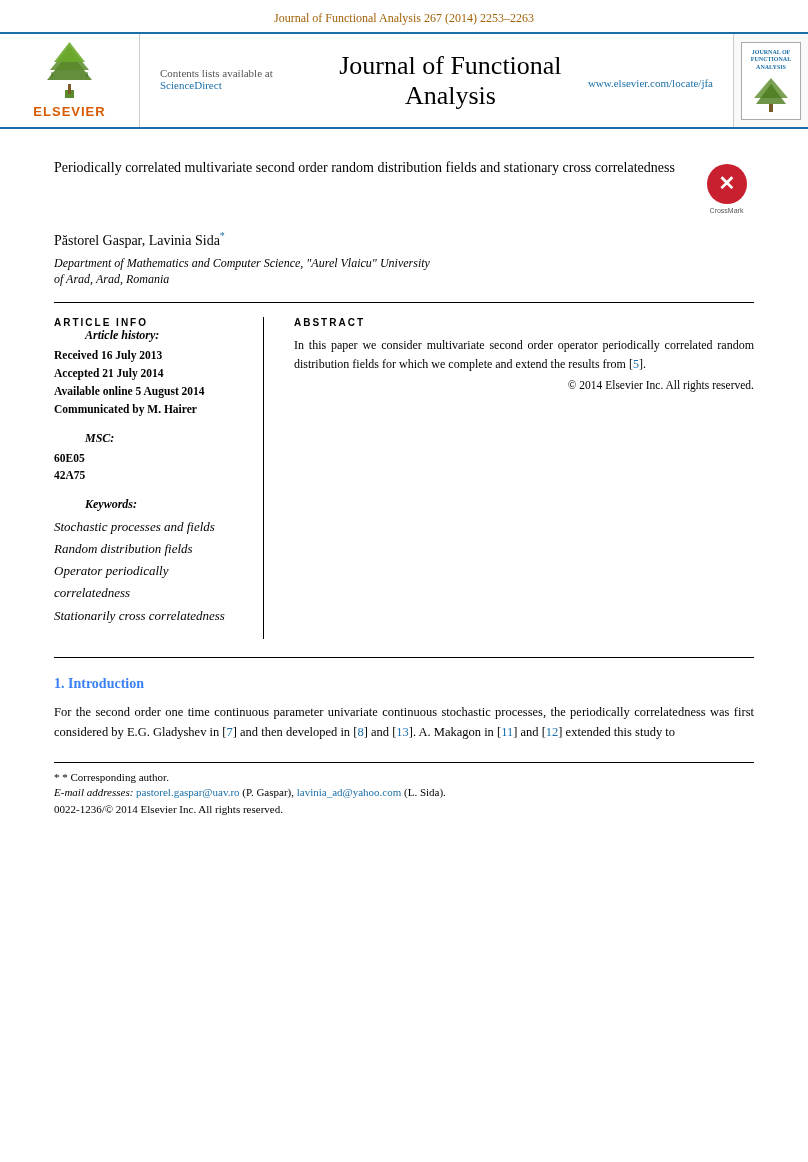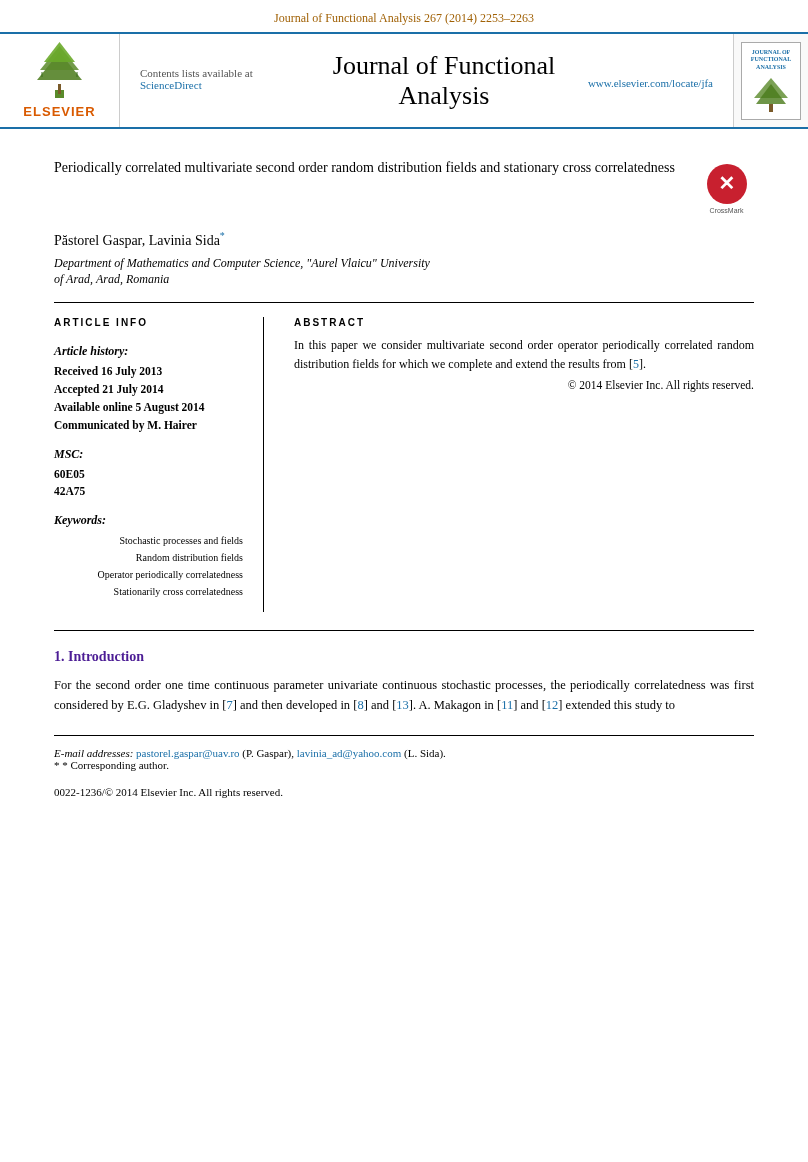--- a/index.html
+++ b/index.html
@@ -35,21 +35,21 @@
     
     .journal-banner {
       display: flex;
       align-items: stretch;
       border-top: 2px solid #1a6fa8;
       border-bottom: 2px solid #1a6fa8;
       margin: 0 0 0 0;
     }
 
     .elsevier-logo {
-      width: 120px;
+      width: 140px;
       min-height: 90px;
       display: flex;
       flex-direction: column;
       align-items: center;
       justify-content: flex-end;
       border-right: 1px solid #ccc;
       padding: 8px;
       flex-shrink: 0;
     }
 
@@ -206,46 +206,47 @@
       border-right: 1px solid #000;
       padding-right: 20px;
     }
 
     .info-heading {
       font-family: Arial, sans-serif;
       font-size: 10px;
       letter-spacing: 2px;
       font-weight: bold;
       color: #000;
-      margin-bottom: 16px;
+      margin-bottom: 0;
     }
 
     .info-subheading {
       font-style: italic;
       font-weight: bold;
       font-size: 12px;
       margin-bottom: 4px;
+      margin-left: 31px;
     }
 
     .info-row {
       font-size: 11.5px;
       line-height: 1.55;
       color: #000;
       font-weight: bold;
     }
 
     .info-block {
       margin-bottom: 12px;
     }
 
     .keywords-list {
       list-style: none;
-      font-size: 10px;
+      font-style: italic;
+      font-size: 13px;
       line-height: 1.7;
-      text-align: right;
     }
 
     
     .abstract-section {
       flex: 1;
     }
 
     .abstract-heading {
       font-family: Arial, sans-serif;
       font-size: 10px;
@@ -273,21 +274,21 @@
     .full-separator {
       border: none;
       border-top: 1px solid #000;
       margin: 18px 0;
     }
 
     
     .section-number {
       font-size: 14px;
       font-weight: bold;
-      color: #4c1d95;
+      color: #3b82f6;
       margin-bottom: 10px;
       margin-top: 6px;
     }
 
     .section-body {
       font-size: 12.5px;
       line-height: 1.6;
       text-align: justify;
       color: #000;
     }
@@ -313,21 +314,21 @@
 
     .doi-line {
       color: #1a6fa8;
       font-size: 11px;
       margin-top: 6px;
     }
 
     .issn-line {
       font-size: 11px;
       color: #000;
-      margin-top: 15px;
+      margin-top: 5px;
     }
 
     
     .tree-svg {
       width: 75px;
       height: 58px;
     }
   </style>
 </head>
 <body>
@@ -447,28 +448,28 @@
 
     <hr class="full-separator">
 
     <div class="section-number">1. Introduction</div>
 
     <div class="section-body">
       For the second order one time continuous parameter univariate continuous stochastic processes, the periodically correlatedness was first considered by E.G. Gladyshev in [<a href="#" class="ref-link">7</a>] and then developed in [<a href="#" class="ref-link">8</a>] <span>and</span> [<a href="#" class="ref-link">13</a>]. A. Makagon in [<a href="#" class="ref-link">11</a>] and [<a href="#" class="ref-link">12</a>] extended this study to
     </div>
 
     <div class="footnote-area">
+      <div>
+        <span>* </span>
+        <span>* Corresponding author.</span>
+      </div>
       <div style="margin-top:3px;">
         <em>E-mail addresses: </em>
         <a href="#" style="color:#1a6fa8;">pastorel.gaspar@uav.ro</a>
         <span>(P. Gaspar),</span>
         <a href="#" style="color:#1a6fa8;">lavinia_ad@yahoo.com</a>
         <span>(L. Sida).</span>
       </div>
-      <div>
-        <span>* </span>
-        <span>* Corresponding author.</span>
-      </div>
       <div class="issn-line">0022-1236/© 2014 Elsevier Inc. All rights reserved.</div>
     </div>
 
   </div>
 </div>
 
 </body></html>

